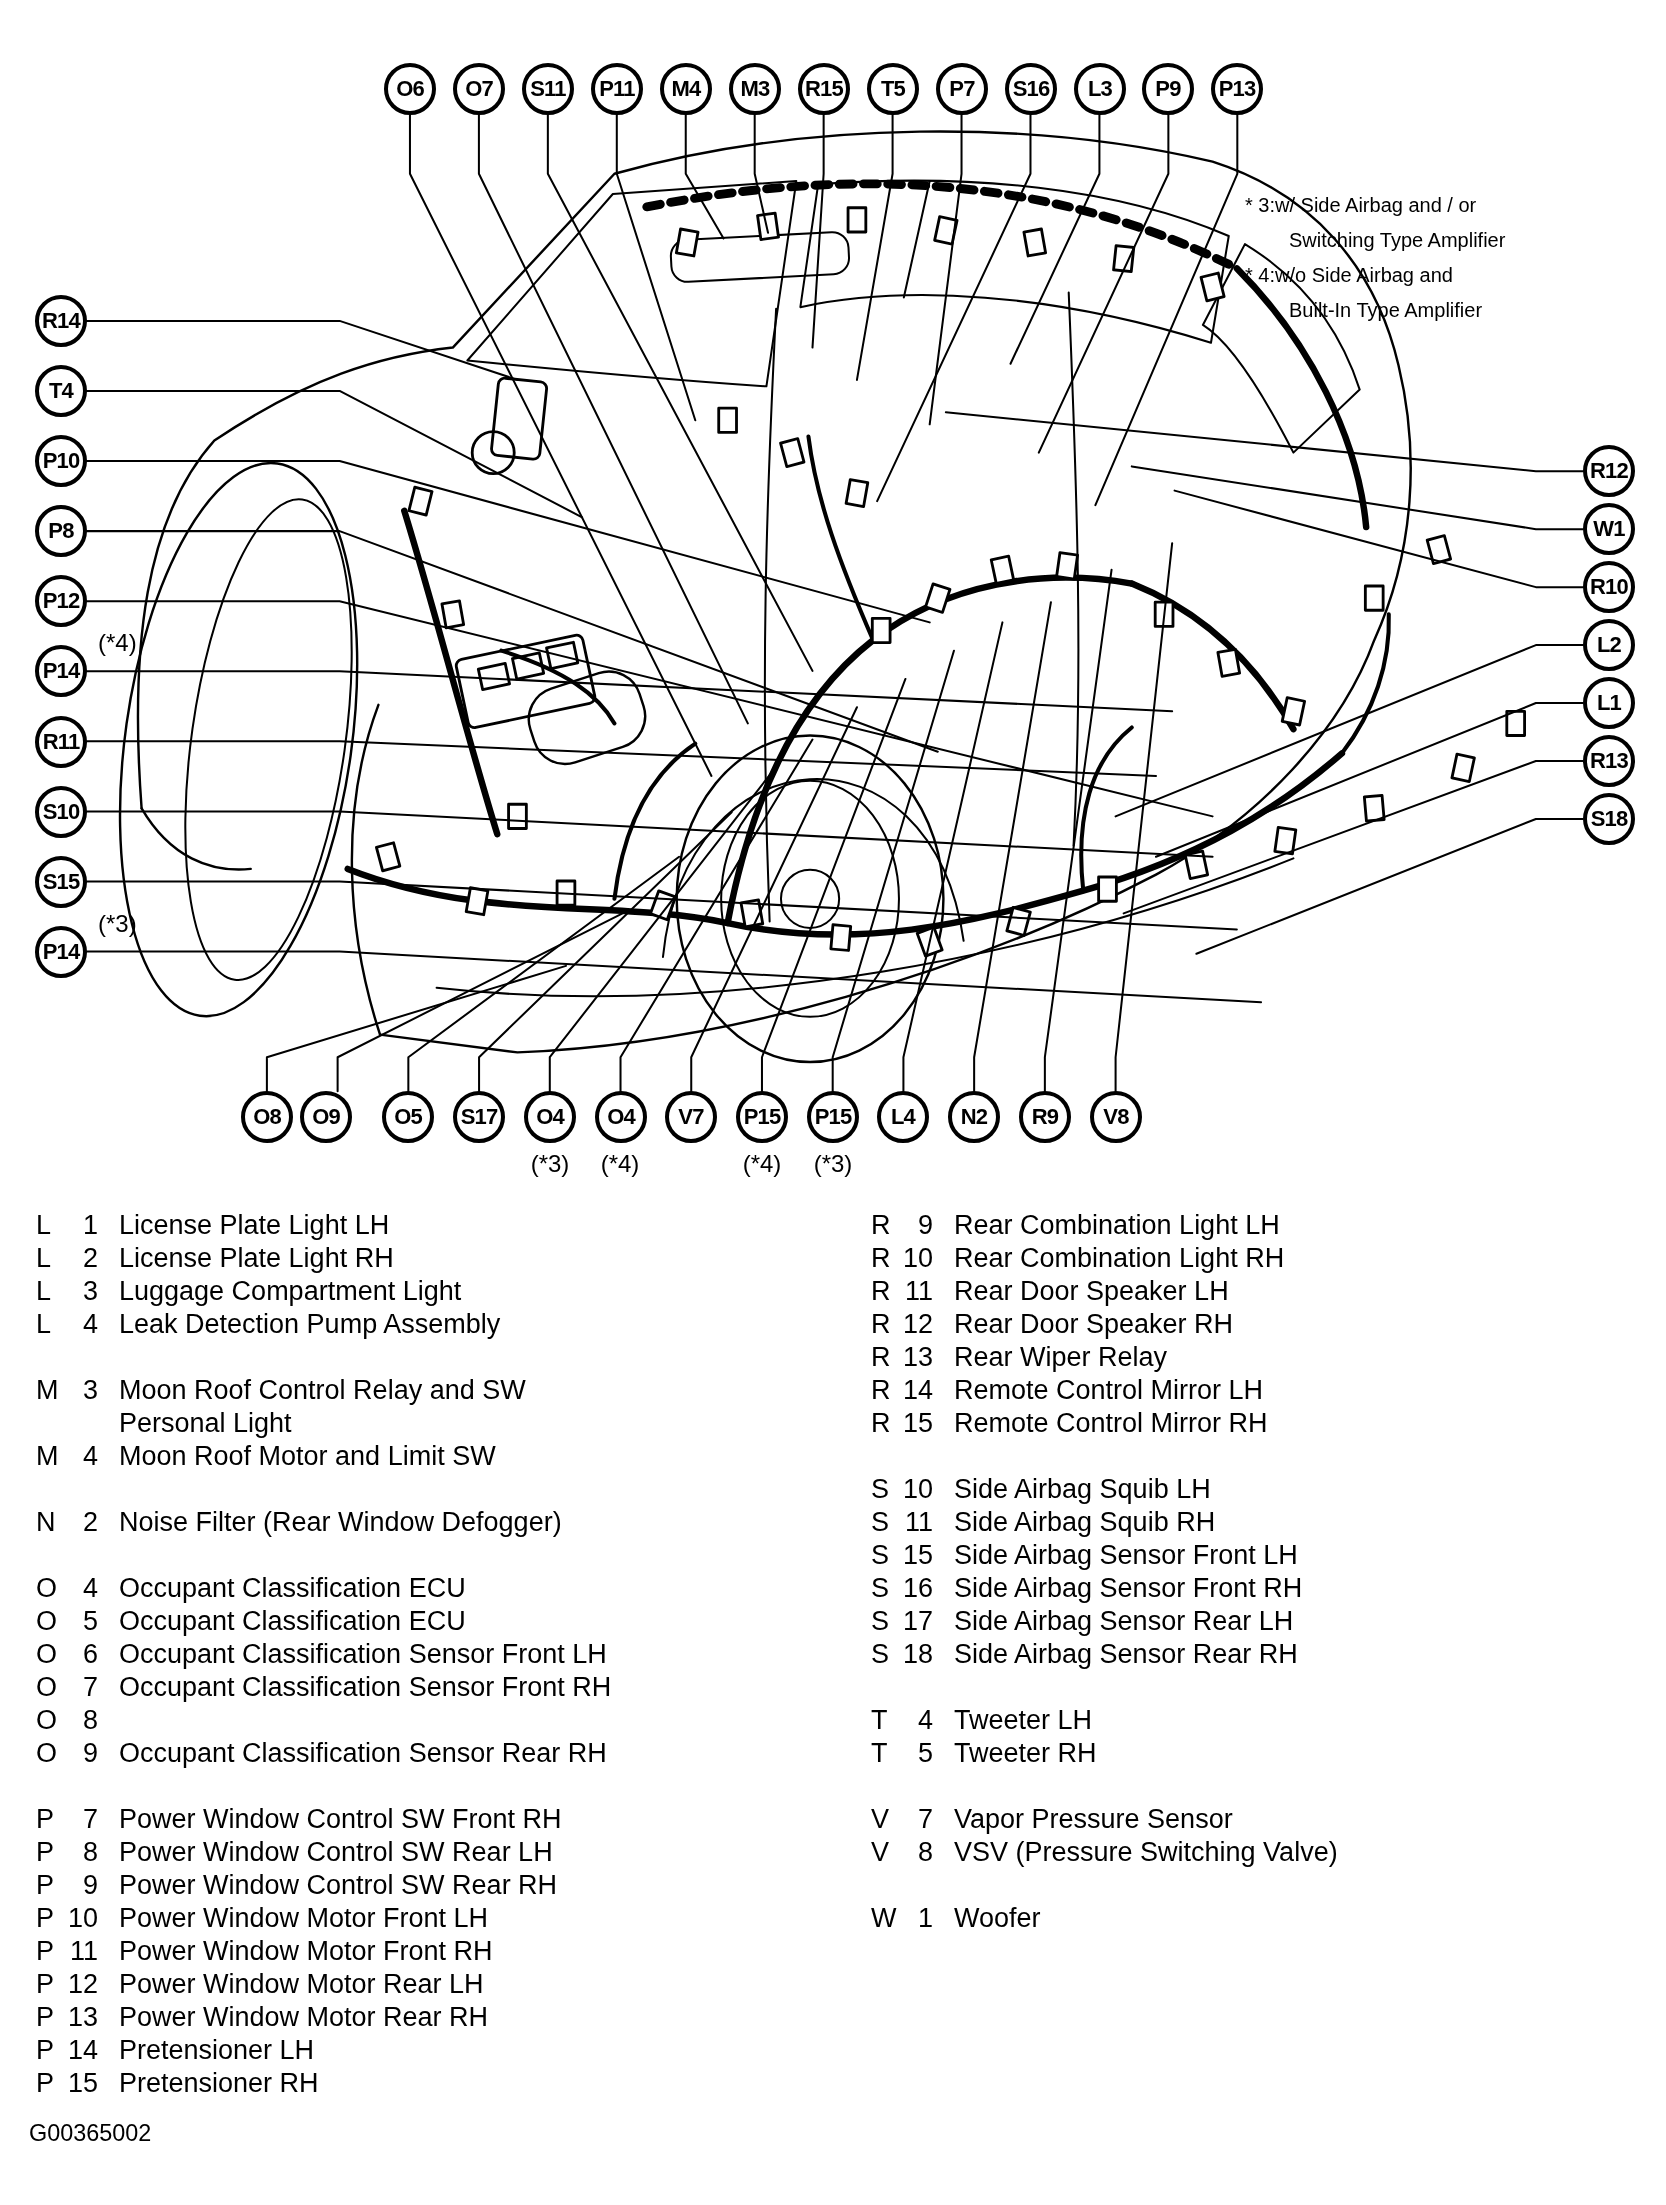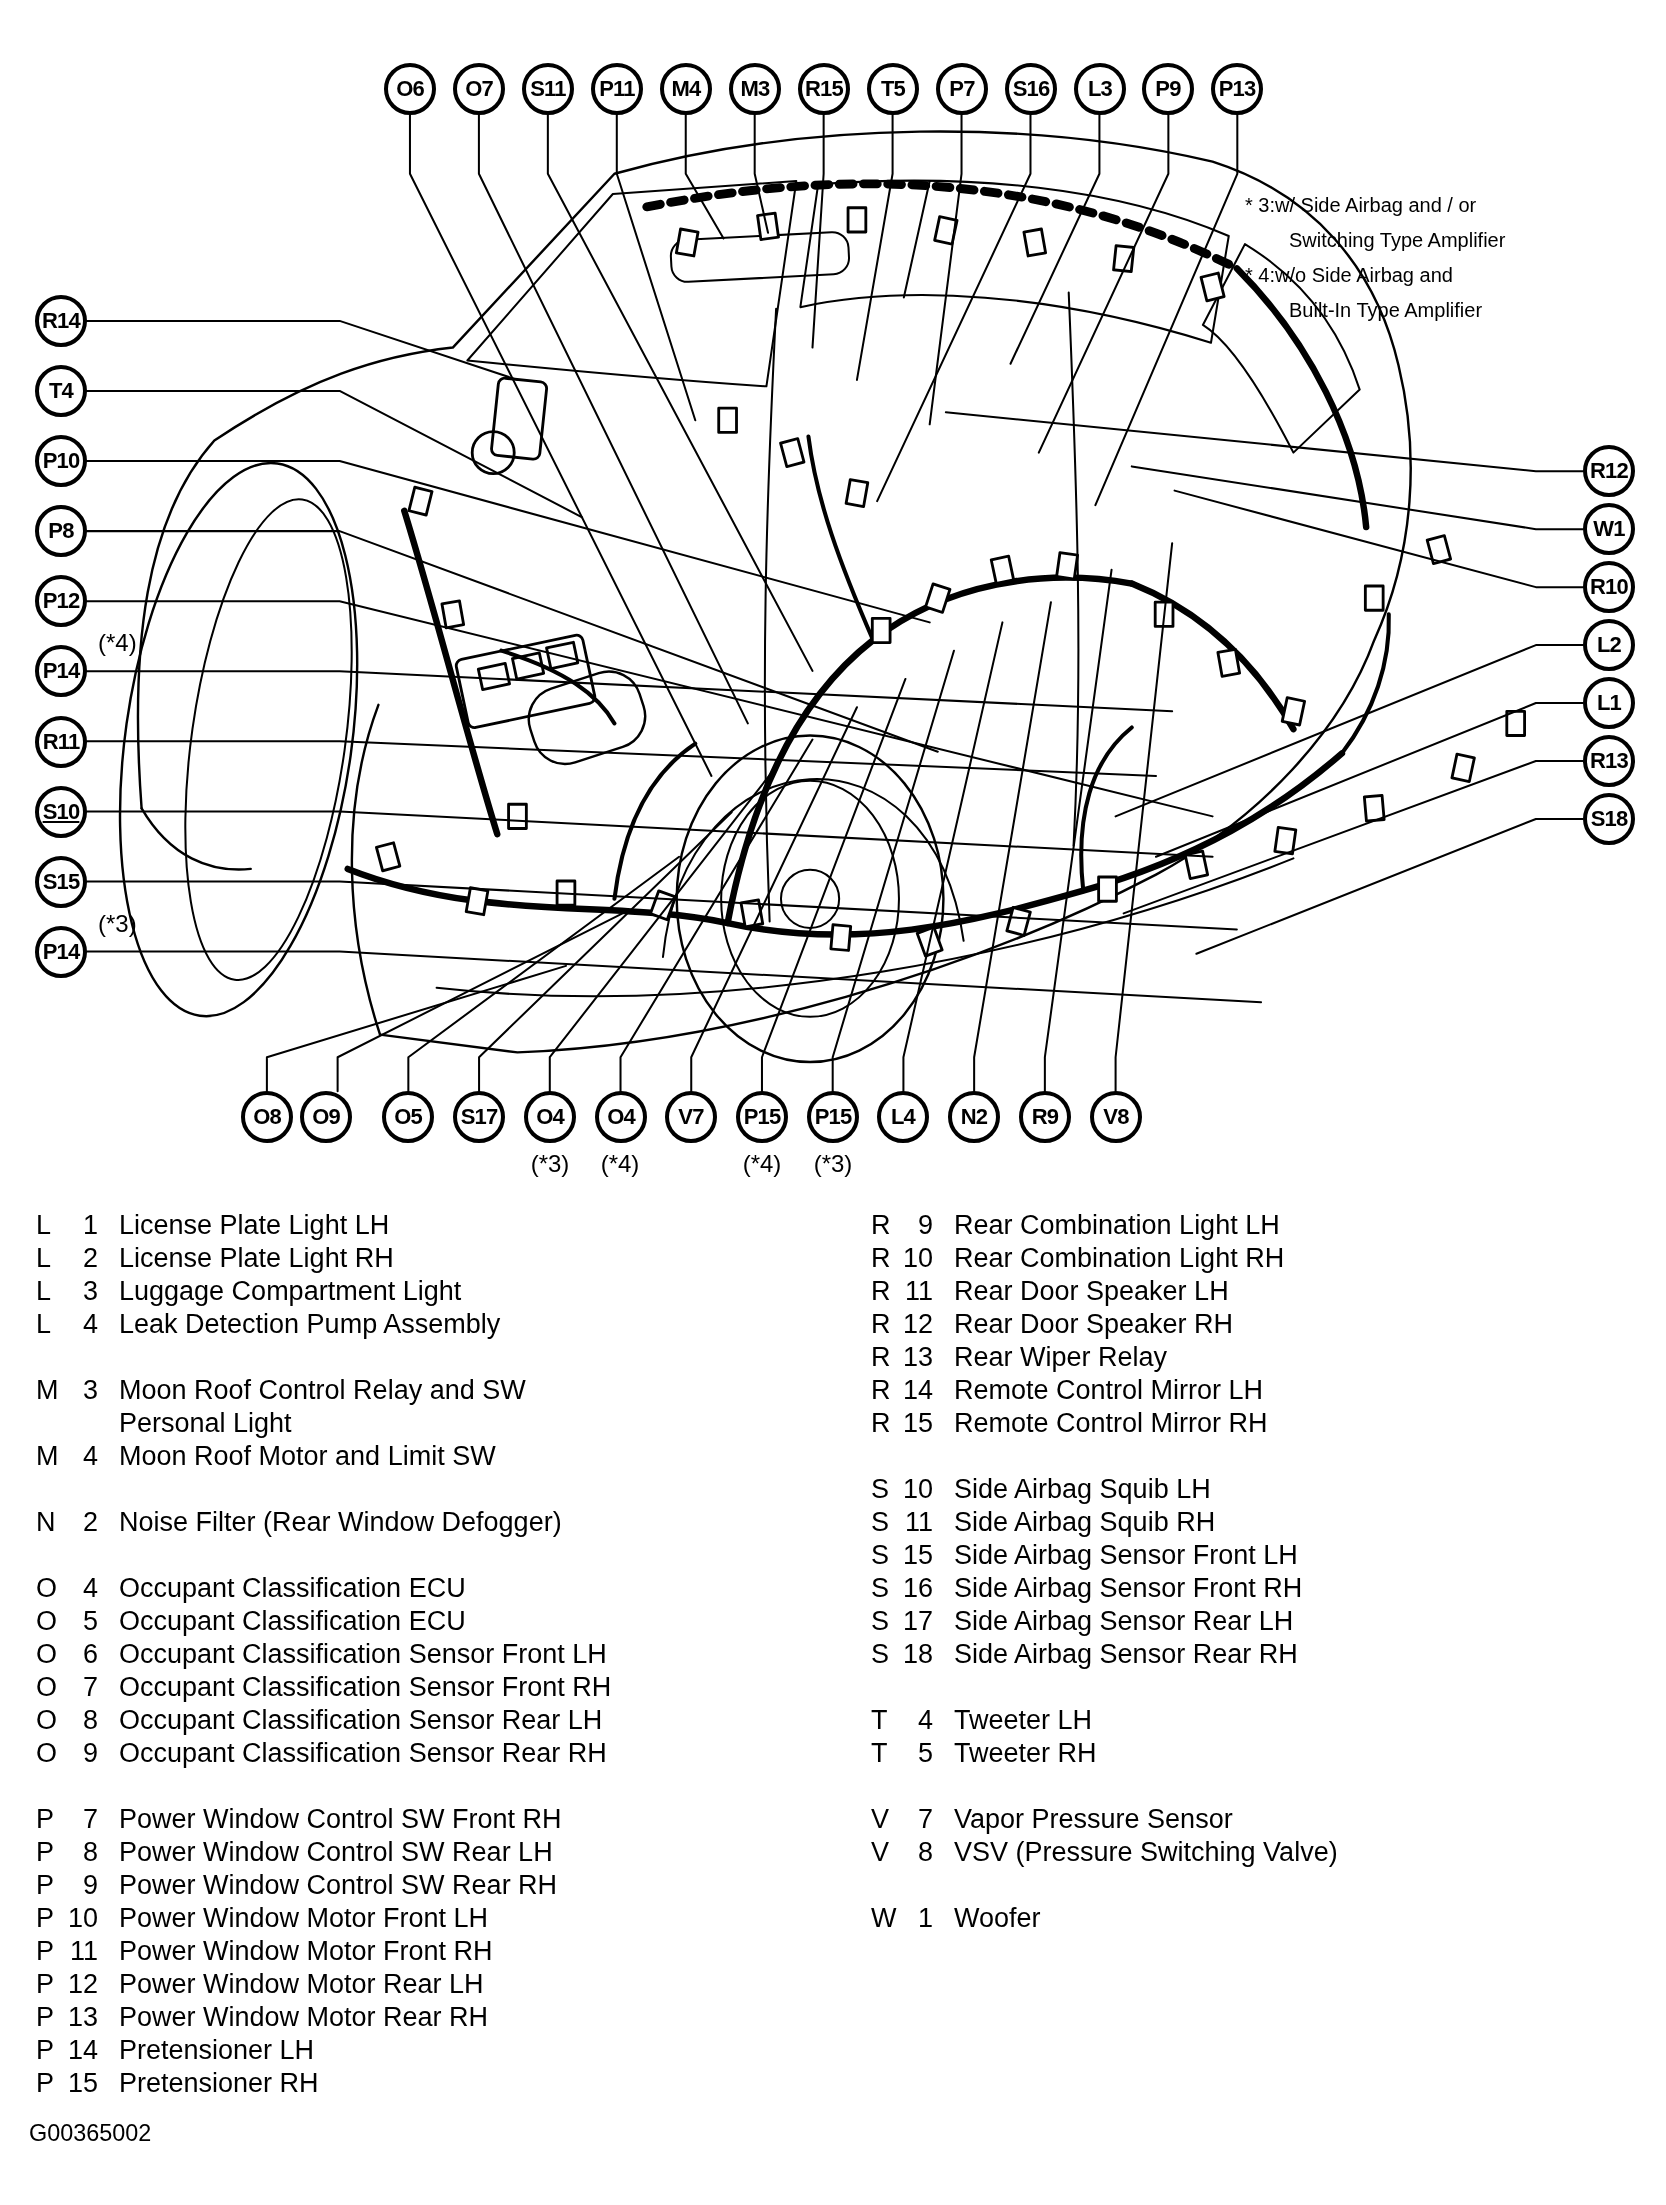--- a/index.html
+++ b/index.html
@@ -233,21 +233,20 @@
           <span class="lg-name">Occupant Classification Sensor Front LH</span>
         </div>
         <div class="legend-row">
           <span class="lg-letter">O</span>
           <span class="lg-num">7</span>
           <span class="lg-name">Occupant Classification Sensor Front RH</span>
         </div>
         <div class="legend-row">
           <span class="lg-letter">O</span>
           <span class="lg-num">8</span>
-          <span class="lg-name">Occupant Classification Sensor Rear LH</span>
         </div>
         <div class="legend-row">
           <span class="lg-letter">O</span>
           <span class="lg-num">9</span>
           <span class="lg-name">Occupant Classification Sensor Rear RH</span>
         </div>
       </div>
       <div class="legend-group">
         <div class="legend-row">
           <span class="lg-letter">P</span>
@@ -431,21 +430,21 @@
     <div class="callout" style="left: 1019px; top: 1091px;">R9</div>
     <div class="callout" style="left: 1090px; top: 1091px;">V8</div>
     <div class="callout" style="left: 35px; top: 295px;">R14</div>
     <div class="callout" style="left: 35px; top: 365px;">T4</div>
     <div class="callout" style="left: 35px; top: 435px;">P10</div>
     <div class="callout" style="left: 35px; top: 505px;">P8</div>
     <div class="callout" style="left: 35px; top: 575px;">P12</div>
     <div class="callout" style="left: 35px; top: 645px;">P14</div>
     <div class="callout-note" style="left: 98px; top: 629px;">(*4)</div>
     <div class="callout" style="left: 35px; top: 716px;">R11</div>
-    <div class="callout" style="left: 35px; top: 786px; text-decoration: underline;">S10</div>
+    <div class="callout" style="left: 35px; top: 786px;">S10</div>
     <div class="callout" style="left: 35px; top: 856px;">S15</div>
     <div class="callout" style="left: 35px; top: 926px;">P14</div>
     <div class="callout-note" style="left: 98px; top: 910px;">(*3)</div>
     <div class="callout" style="left: 1583px; top: 445px;">R12</div>
     <div class="callout" style="left: 1583px; top: 503px;">W1</div>
     <div class="callout" style="left: 1583px; top: 561px;">R10</div>
     <div class="callout" style="left: 1583px; top: 619px;">L2</div>
     <div class="callout" style="left: 1583px; top: 677px;">L1</div>
     <div class="callout" style="left: 1583px; top: 735px;">R13</div>
     <div class="callout" style="left: 1583px; top: 793px;">S18</div>

